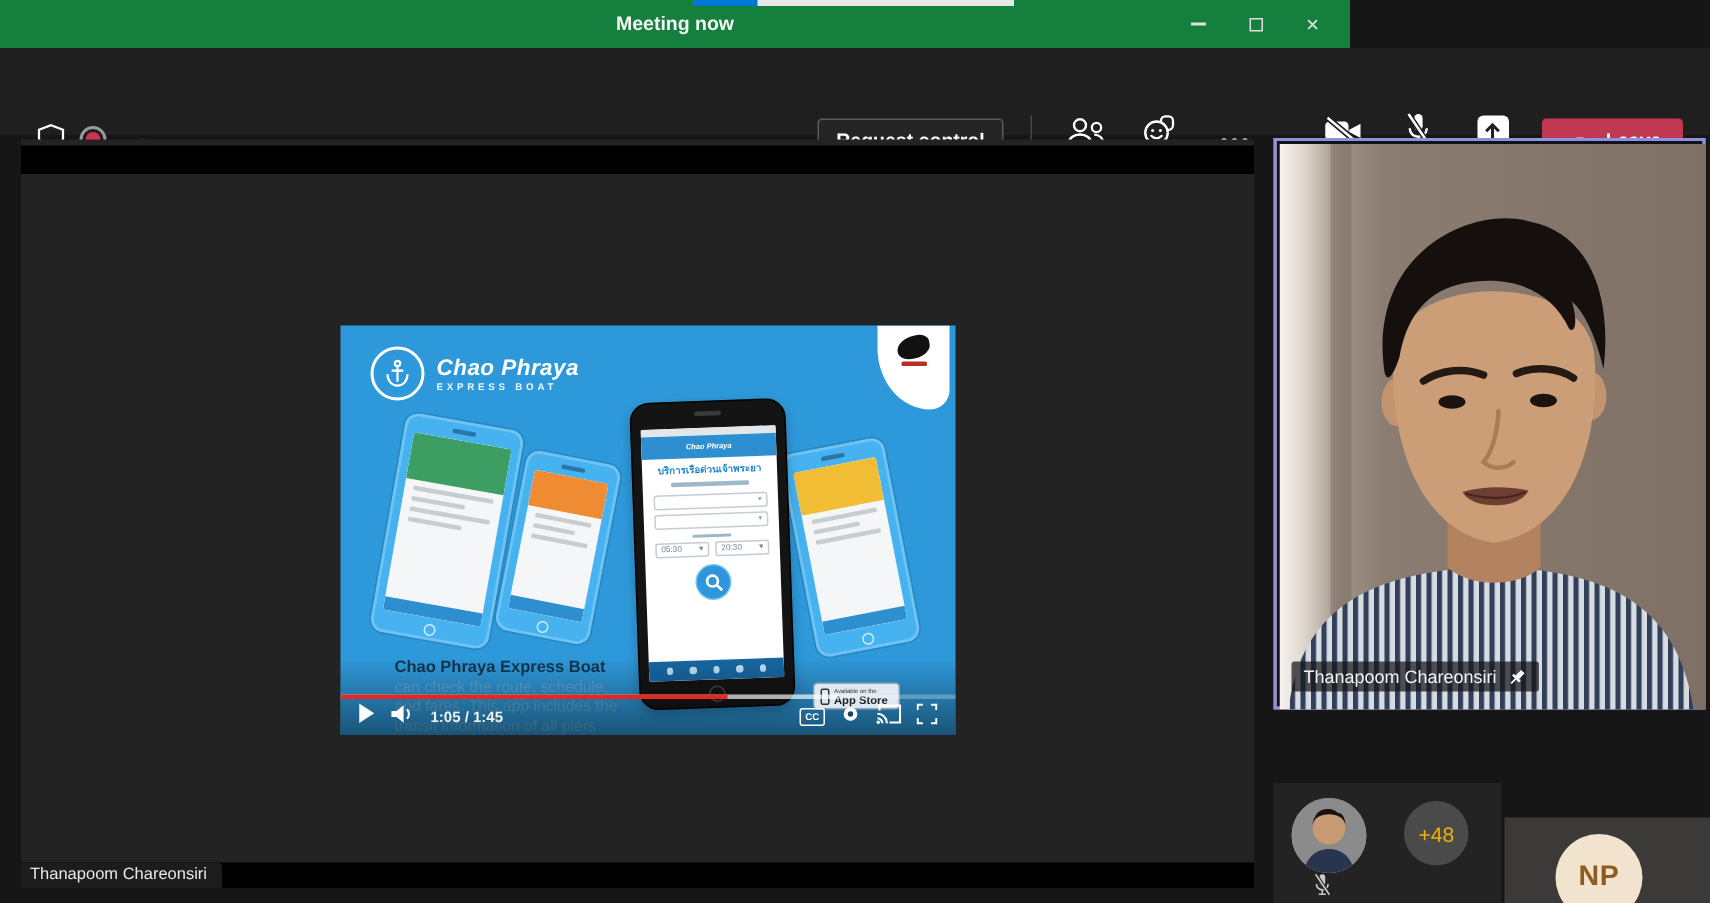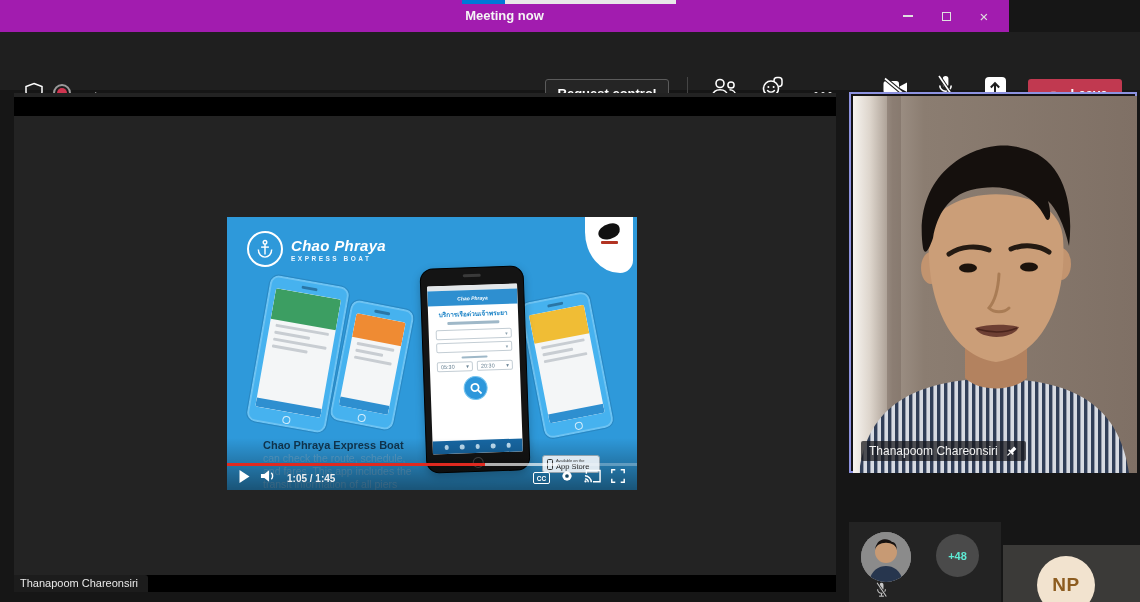--- a/index.html
+++ b/index.html
@@ -1,21 +1,21 @@
 <!DOCTYPE html>
 <html><head>
 <meta charset="utf-8">
 <style>
   * { margin:0; padding:0; box-sizing:border-box; }
   html,body { width:1140px; height:602px; background:#161616; overflow:hidden;
               font-family:"Liberation Sans", sans-serif; }
   #app { position:relative; width:1140px; height:602px; }
 
   
-  .titlebar { position:absolute; left:0; top:0; width:1009px; height:32px; background:#a21caf; }
+  .titlebar { position:absolute; left:0; top:0; width:900px; height:32px; background:#15803d; }
   .strip-blue  { position:absolute; left:462px; top:0; width:43px;  height:4px; background:#0078d7; }
   .strip-white { position:absolute; left:505px; top:0; width:171px; height:4px; background:#e8e8e8; }
   .win-title { position:absolute; left:0; right:0; top:8px; text-align:center;
                color:#f5f5f5; font-size:13px; font-weight:600; }
   .win-controls { position:absolute; right:6px; top:0; height:32px; display:flex; }
   .win-btn { width:38px; height:32px; display:flex; align-items:center; justify-content:center;
              color:#e0e0e0; font-size:15px; }
   .glyph-min { width:10px; height:1.5px; background:#e0e0e0; }
   .glyph-max { width:9px;  height:9px;  border:1.2px solid #e0e0e0; }
 
@@ -113,21 +113,21 @@
 
   
   .yt-captions { position:absolute; left:36px; top:222px; z-index:1; }
   .cap-title { color:#10354f; font-size:11px; font-weight:bold; margin-bottom:1px; }
   .cap-line  { color:#5fa8d6; font-size:10.5px; line-height:13px; }
   .appstore { position:absolute; right:37px; top:238px; width:58px; height:18px; z-index:3;
               background:rgba(238,242,246,.92); border:1px solid #93a3ad; border-radius:3px;
               display:flex; align-items:center; gap:3px; padding:0 4px; }
   .as-phone { width:6px; height:11px; border:1px solid #333; border-radius:1.5px; }
   .as-pre   { font-size:4px;  color:#333; line-height:5px; }
-  .as-label { font-size:7.5px; color:#222; font-weight:normal; line-height:8px; }
+  .as-label { font-size:7.5px; color:#222; font-weight:bold; line-height:8px; }
 
   
   .yt-progress { position:absolute; left:0; right:0; bottom:24px; height:3px;
                  background:rgba(255,255,255,.28); z-index:4; }
   .yt-buffered { position:absolute; left:0; top:0; height:100%; background:rgba(255,255,255,.55); }
   .yt-played   { position:absolute; left:0; top:0; height:100%; background:#e02a20; }
   .yt-controls { position:absolute; left:0; right:0; bottom:0; height:24px; z-index:4;
                  display:flex; align-items:center; gap:10px; padding:0 12px; }
   .yt-time { color:#f0f0f0; font-size:10px;font-weight:bold; }
   .yt-spacer { flex:1; }
@@ -141,21 +141,21 @@
   .name-label { position:absolute; left:10px; bottom:10px; background:rgba(22,22,26,.72);
                 border-radius:2px; padding:3px 8px; display:flex; align-items:center; gap:7px;
                 color:#f2f2f2; font-size:12px; }
 
   
   .strip-left { position:absolute; left:849px; top:522px; width:152px; height:80px; background:#232323; }
   .mini-avatar { position:absolute; left:12px; top:10px; width:50px; height:50px; border-radius:50%;
                  overflow:hidden; background:#8f8f8f; }
   .mini-mic { position:absolute; left:26px; top:60px; }
   .overflow-badge { position:absolute; left:87px; top:12px; width:43px; height:43px; border-radius:50%;
-                    background:#4a4a4a; color:#5eead4; font-size:11px; font-weight:700;
+                    background:#4a4a4a; color:#eab308; font-size:14px; font-weight:400;
                     display:flex; align-items:center; justify-content:center; }
   .strip-np { position:absolute; left:1003px; top:522px; width:137px; height:80px; background:#3b3a38;margin-top:23px; }
   .np-avatar { position:absolute; left:34px; top:11px; width:58px; height:58px; border-radius:50%;
                background:#f2e3cf; color:#8d5c20; font-size:19px; font-weight:600;
                display:flex; align-items:center; justify-content:center; letter-spacing:.5px; }
 </style>
 </head>
 <body>
 
 <div id="app">

